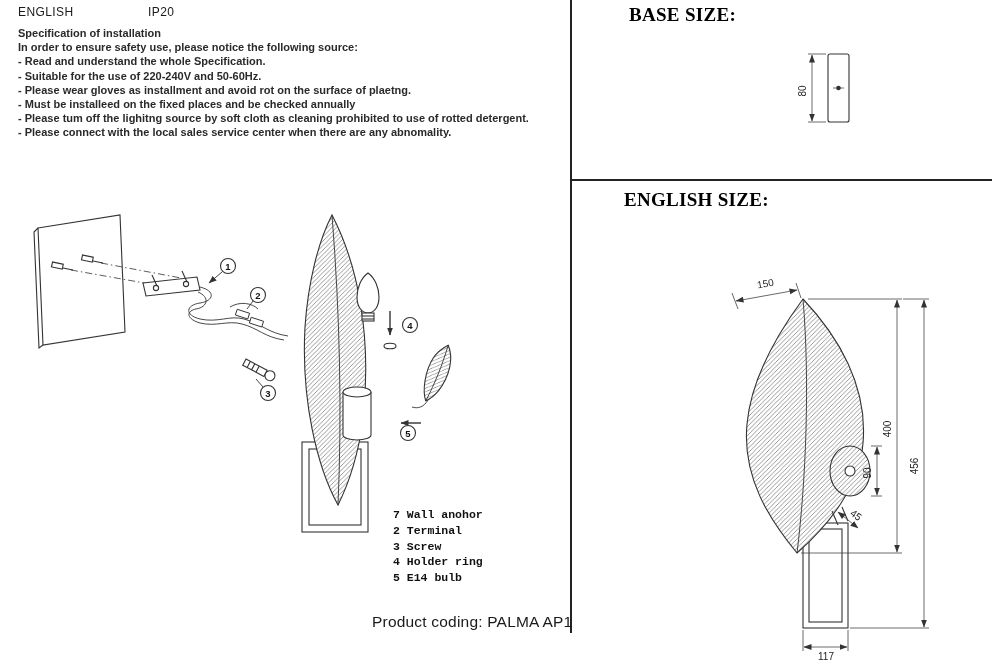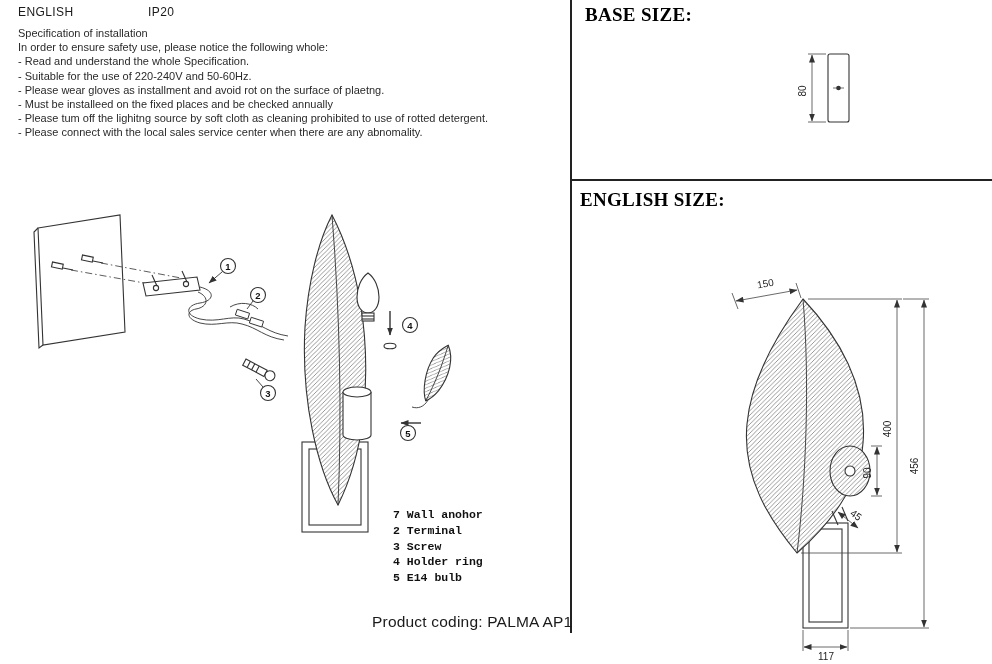--- a/index.html
+++ b/index.html
@@ -4,38 +4,38 @@
 <style>
   * { margin:0; padding:0; box-sizing:border-box; }
   html,body { background:#fff; }
   body {
     position:relative; width:992px; height:664px; overflow:hidden;
     font-family:"Liberation Sans", sans-serif; color:#222;
   }
   .abs { position:absolute; }
   .lang { font-size:12px; letter-spacing:.4px; color:#1a1a1a; }
   .spec-block { width:552px; }
-  .spec-line { font-size:11px; line-height:14.2px; color:#2a2a2a; white-space:nowrap; }
+  .spec-line { font-size:11px; line-height:14.2px; color:#2a2a2a; white-space:nowrap;font-weight:bold; }
   .parts-list { }
   .part-line { font-family:"Liberation Mono", monospace; font-weight:bold; font-size:11.5px; line-height:15.8px; color:#111; white-space:nowrap; }
-  .section-title { font-family:"Liberation Serif", serif; font-weight:bold; font-size:19px; letter-spacing:.3px; color:#000; }
+  .section-title { font-family:"Liberation Serif", serif; font-weight:bold; font-size:19px; letter-spacing:.3px; color:#000;margin-left:44px; }
   .divider { background:#222; }
   .footer-text { font-size:15.5px; color:#1a1a1a; letter-spacing:.2px; }
   svg { display:block; }
   text { font-family:"Liberation Sans", sans-serif; }
 </style>
 </head>
 <body>
 
 <div class="abs lang" style="left:18px; top:5px;">ENGLISH</div>
 <div class="abs lang" style="left:148px; top:5px;">IP20</div>
 
 <div class="abs spec-block" style="left:18px; top:26px;">
   <div class="spec-line">Specification of installation</div>
-  <div class="spec-line">In order to ensure safety use, please notice the following whole:</div>
+  <div class="spec-line">In order to ensure safety use, please notice the following source:</div>
   <div class="spec-line">- Read and understand the whole Specification.</div>
   <div class="spec-line">- Suitable for the use of 220-240V and 50-60Hz.</div>
   <div class="spec-line">- Please wear gloves as installment and avoid rot on the surface of plaetng.</div>
   <div class="spec-line">- Must be installeed on the fixed places and be checked annually</div>
   <div class="spec-line">- Please tum off the lighitng source by soft cloth as cleaning prohibited to use of rotted detergent.</div>
   <div class="spec-line">- Please connect with the local sales service center when there are any abnomality.</div>
 </div>
 
 <svg class="abs" style="left:0; top:195px;" width="480" height="445" viewBox="0 0 480 445">
   <defs>

